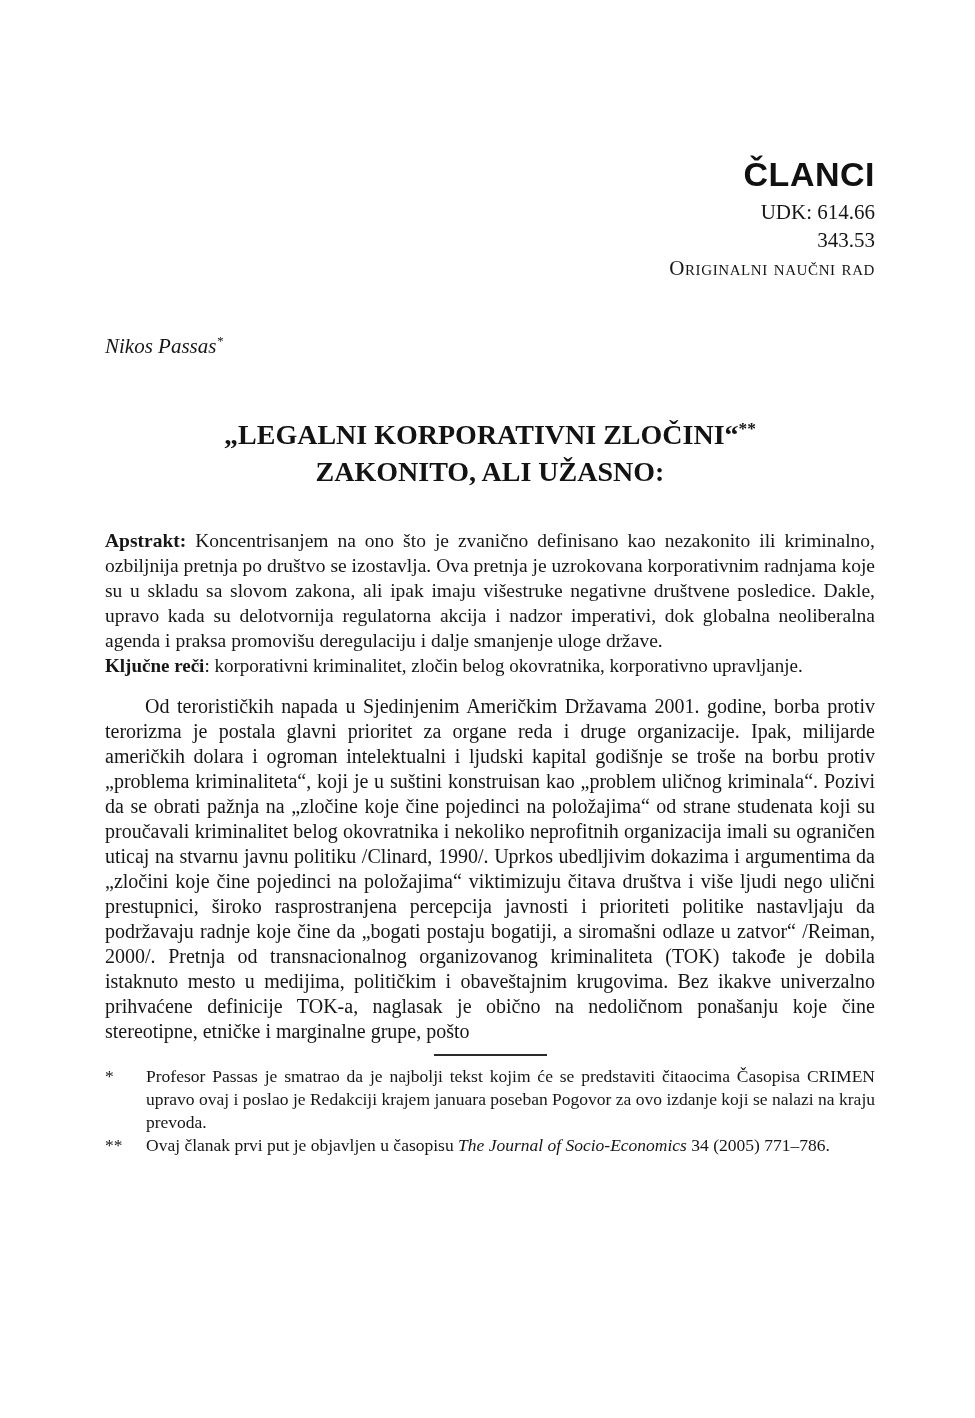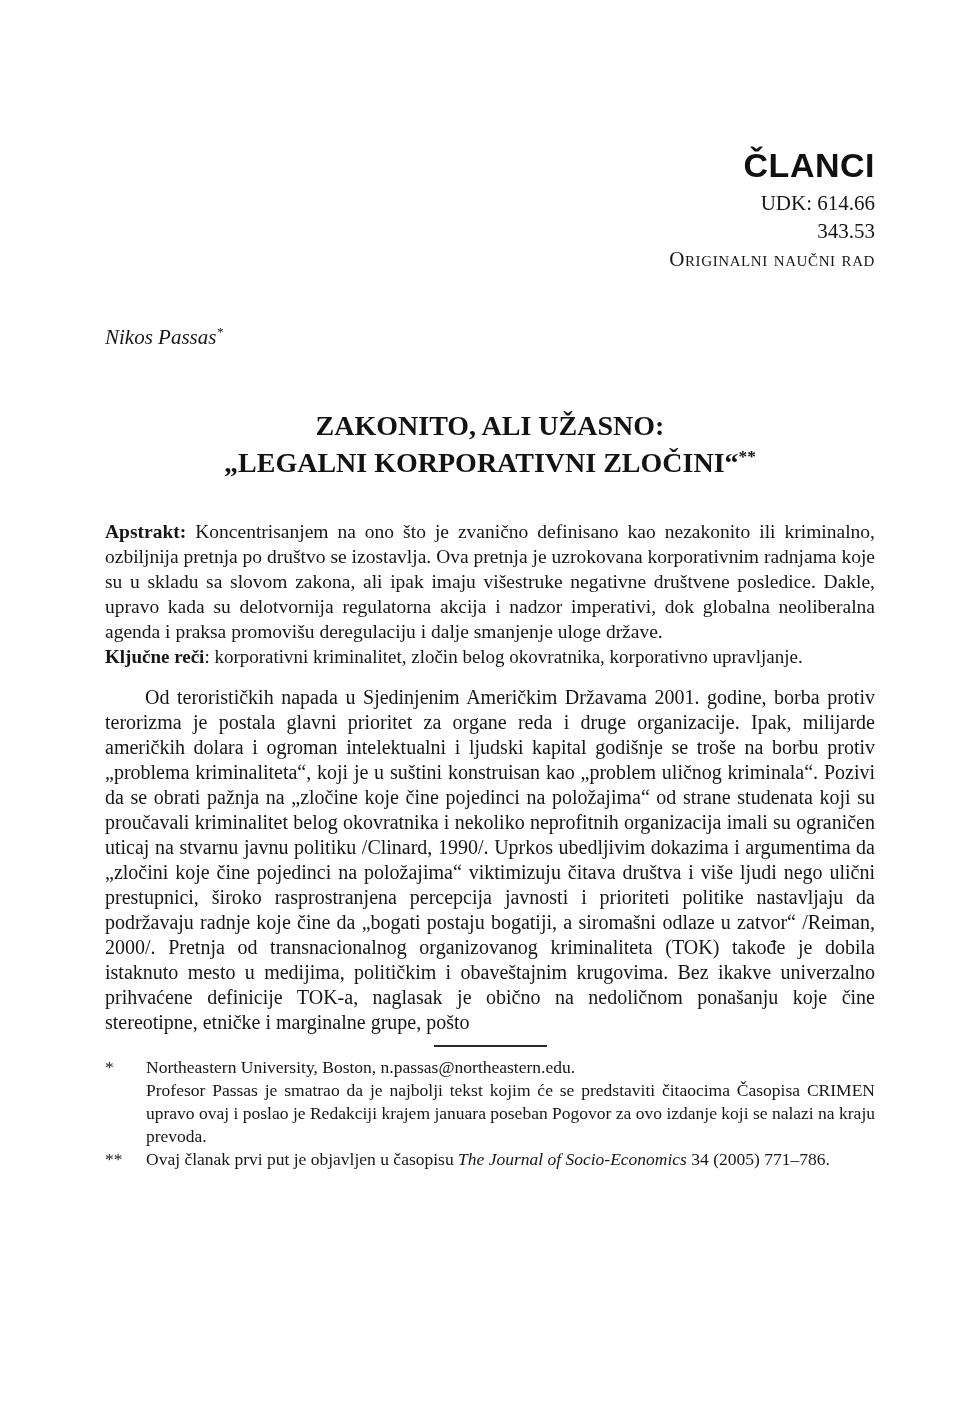--- a/index.html
+++ b/index.html
@@ -5,21 +5,21 @@
   html, body { margin:0; padding:0; background:#ffffff; }
   .page {
     position:relative;
     width:975px; height:1418px;
     background:#ffffff;
     font-family:"Liberation Serif", serif;
     color:#161616;
     overflow:hidden;
     margin:0 auto;
   }
-  .content { padding:7px 100px 0 105px; }
+  .content { padding:16px 100px 0 105px; }
 
   .doc-header { padding-top:138px; text-align:right; }
   .doc-category {
     font-family:"Liberation Sans", sans-serif;
     font-weight:700; font-size:34px; line-height:40px; letter-spacing:0.5px;
     color:#111;
   }
   .doc-meta { font-size:21px; line-height:28px; margin-top:4px; }
   .doc-meta div { white-space:nowrap; }
   .meta-smallcaps { font-variant:small-caps; letter-spacing:0.6px; }
@@ -66,38 +66,37 @@
       <div class="doc-meta">
         <div>UDK: 614.66</div>
         <div>343.53</div>
         <div class="meta-smallcaps">Originalni naučni rad</div>
       </div>
     </div>
 
     <div class="author-line"><span>Nikos Passas</span><span class="sup">*</span></div>
 
     <div class="doc-title">
+      <div><span>„LEGALNI KORPORATIVNI ZLOČINI“</span><span class="sup">**</span></div>
       <div>ZAKONITO, ALI UŽASNO:</div>
-      <div><span>„LEGALNI KORPORATIVNI ZLOČINI“</span><span class="sup">**</span></div>
     </div>
 
     <div class="abstract"><span class="bold">Apstrakt:</span><span> Koncentrisanjem na ono što je zvanično definisano kao nezakonito ili kriminalno, ozbiljnija pretnja po društvo se izostavlja. Ova pretnja je uzrokovana korporativnim radnjama koje su u skladu sa slovom zakona, ali ipak imaju višestruke negativne društvene posledice. Dakle, upravo kada su delotvornija regulatorna akcija i nadzor imperativi, dok globalna neoliberalna agenda i praksa promovišu deregulaciju i dalje smanjenje uloge države.</span></div>
 
     <div class="keywords"><span class="bold">Ključne reči</span><span>: korporativni kriminalitet, zločin belog okovratnika, korporativno upravljanje.</span></div>
 
 
     <div class="body-para">Od terorističkih napada u Sjedinjenim Američkim Državama 2001. godine, borba protiv terorizma je postala glavni prioritet za organe reda i druge organizacije. Ipak, milijarde američkih dolara i ogroman intelektualni i ljudski kapital godišnje se troše na borbu protiv „problema kriminaliteta“, koji je u suštini konstruisan kao „problem uličnog kriminala“. Pozivi da se obrati pažnja na „zločine koje čine pojedinci na položajima“ od strane studenata koji su proučavali kriminalitet belog okovratnika i nekoliko neprofitnih organizacija imali su ograničen uticaj na stvarnu javnu politiku /Clinard, 1990/. Uprkos ubedljivim dokazima i argumentima da „zločini koje čine pojedinci na položajima“ viktimizuju čitava društva i više ljudi nego ulični prestupnici, široko rasprostranjena percepcija javnosti i prioriteti politike nastavljaju da podržavaju radnje koje čine da „bogati postaju bogatiji, a siromašni odlaze u zatvor“ /Reiman, 2000/. Pretnja od transnacionalnog organizovanog kriminaliteta (TOK) takođe je dobila istaknuto mesto u medijima, političkim i obaveštajnim krugovima. Bez ikakve univerzalno prihvaćene definicije TOK-a, naglasak je obično na nedoličnom ponašanju koje čine stereotipne, etničke i marginalne grupe, pošto</div>
 
     <hr class="fn-rule">
 
     <div class="footnotes">
       <div class="fn">
         <div class="fn-marker">*</div>
         <div class="fn-text">
-          <div>Northeastern University, Boston, n.passas@northeastern.edu.</div>
           <div>Profesor Passas je smatrao da je najbolji tekst kojim će se predstaviti čitaocima Časopisa CRIMEN upravo ovaj i poslao je Redakciji krajem januara poseban Pogovor za ovo izdanje koji se nalazi na kraju prevoda.</div>
         </div>
       </div>
       <div class="fn">
         <div class="fn-marker">**</div>
         <div class="fn-text"><span>Ovaj članak prvi put je objavljen u časopisu </span><span class="italic">The Journal of Socio-Economics</span><span> 34 (2005) 771–786.</span></div>
       </div>
     </div>
 
   </div>

